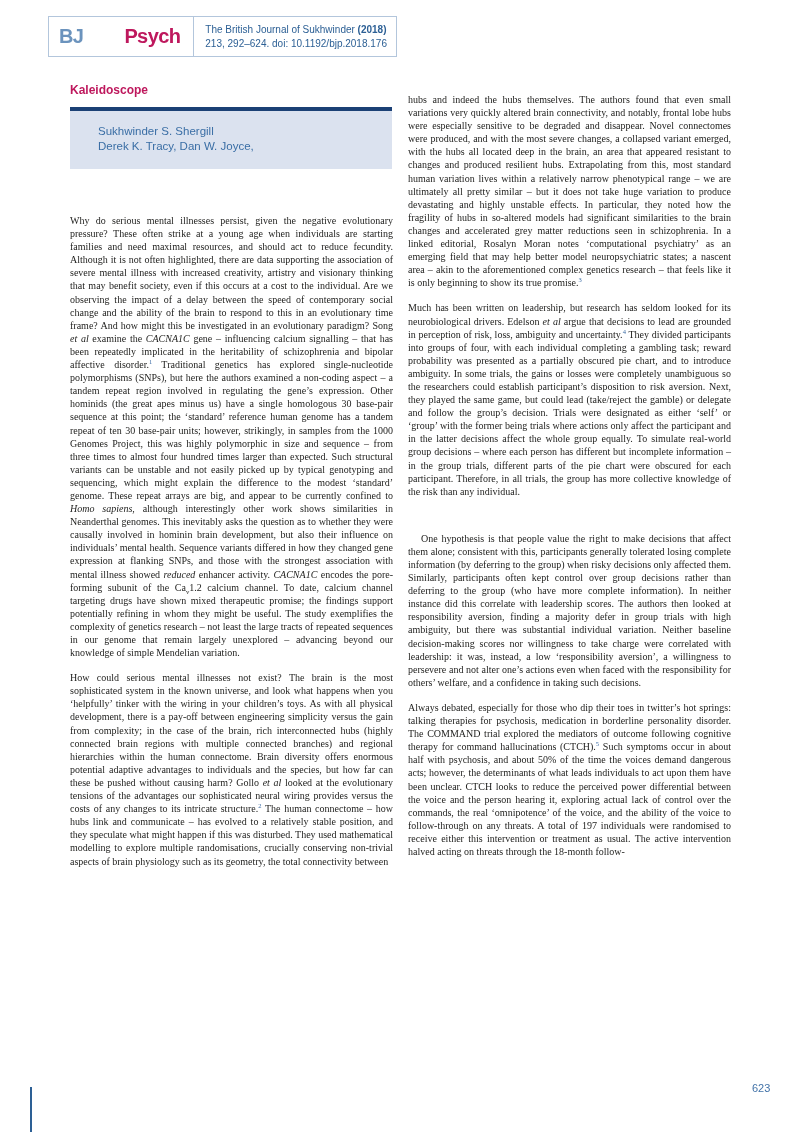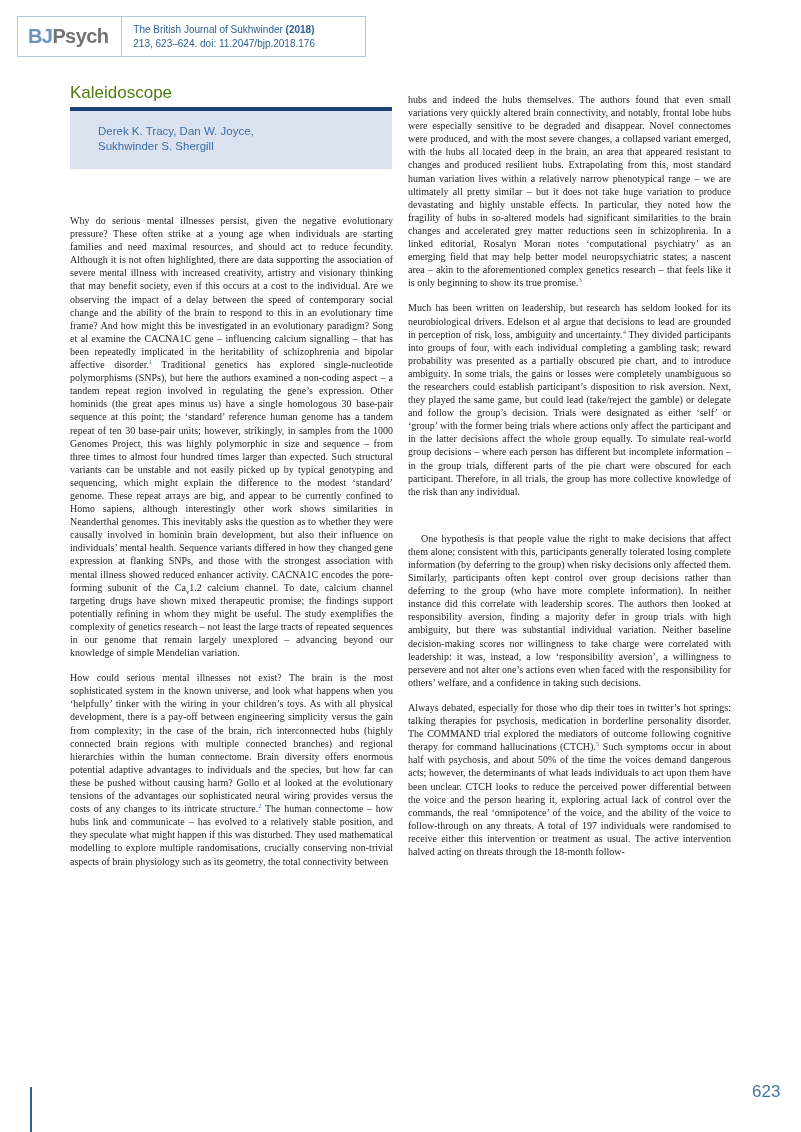--- a/index.html
+++ b/index.html
@@ -3,89 +3,89 @@
 <meta charset="utf-8">
 <style>
   html,body{margin:0;padding:0;}
   body{
     width:801px;height:1132px;background:#ffffff;position:relative;overflow:hidden;
     font-family:"Liberation Serif", serif;
     -webkit-font-smoothing:antialiased;
   }
   
   .header-box{
-    position:absolute;left:17px;top:16px;width:349px;height:41px;
+    position:absolute;left:48px;top:16px;width:349px;height:41px;
     border:1px solid #b3c6dc;display:flex;align-items:stretch;background:#fff;box-sizing:border-box;
   }
   .logo{
     display:flex;align-items:center;padding:0 13px 0 10px;
     font-family:"Liberation Sans", sans-serif;font-size:20px;font-weight:bold;letter-spacing:-0.6px;
   }
   .logo .bj{color:#6b93bd;}
-  .logo .psych{color:#737373;}
+  .logo .psych{color:#be185d;padding-left:41px;}
   .logo-divider{width:1px;background:#b3c6dc;}
   .journal-info{
     display:flex;flex-direction:column;justify-content:center;padding-left:11px;
     font-family:"Liberation Sans", sans-serif;font-size:10px;color:#2d6095;line-height:13.5px;
   }
   .journal-info .year{font-weight:bold;}
   
   .section-title{
     position:absolute;left:70px;top:83px;
-    font-family:"Liberation Sans", sans-serif;font-size:17px;font-weight:normal;color:#4d7c0f;
+    font-family:"Liberation Sans", sans-serif;font-size:12px;font-weight:bold;color:#be185d;
   }
   
   .authors-box{
     position:absolute;left:70px;top:107px;width:322px;height:62px;box-sizing:border-box;
     background:#dbe2ef;border-top:4px solid #1b4075;
     padding:13px 0 0 28px;
     font-family:"Liberation Sans", sans-serif;font-size:11.5px;color:#3a6ea5;line-height:15px;
   }
   
   .col{
     position:absolute;width:323px;
     font-size:10px;line-height:13.1px;text-align:justify;color:#1d1d1b;
   }
   .col-left{left:70px;top:214px;}
   .col-right{left:408px;top:93px;}
   .para{margin:0 0 12px 0;}
   .para.indent{text-indent:13px;margin-top:34px;}
   .seg-b{font-weight:normal;}
-  .seg-i{}
+  .seg-i{font-style:italic;}
   sup.ref{font-size:6.5px;line-height:0;color:#3c6ca5;}
   sub.subv{font-size:6.5px;line-height:0;}
   
   .page-number{
     position:absolute;left:752px;top:1082px;
-    font-family:"Liberation Sans", sans-serif;font-size:17px;color:#4373a8;
+    font-family:"Liberation Sans", sans-serif;font-size:11px;color:#4373a8;
   }
   .spine-mark{
     position:absolute;left:30px;top:1087px;width:2px;height:45px;background:#2d6095;
   }
 </style>
 </head>
 <body>
 
 <div class="header-box">
   <div class="logo">
     <span class="bj">BJ</span>
       <span class="psych">Psych</span>
   </div>
   <div class="logo-divider"></div>
   <div class="journal-info">
     <div><span>The British Journal of Sukhwinder </span><span class="year">(2018)</span></div>
-    <div>213, 623–624. doi: 11.2047/bjp.2018.176</div>
+    <div>213, 292–624. doi: 10.1192/bjp.2018.176</div>
   </div>
 </div>
 
 <div class="section-title">Kaleidoscope</div>
 
 <div class="authors-box">
+  <div>Sukhwinder S. Shergill</div>
   <div>Derek K. Tracy, Dan W. Joyce,</div>
-  <div>Sukhwinder S. Shergill</div>
 </div>
 
 <div class="col col-left">
     <p class="para"><span class="seg-b">Why do serious mental illnesses persist, given the negative evolutionary pressure? These often strike at a young age when individuals are starting families and need maximal resources, and should act to reduce fecundity.</span><span class="seg-r"> Although it is not often highlighted, there are data supporting the association of severe mental illness with increased creativity, artistry and visionary thinking that may benefit society, even if this occurs at a cost to the individual. Are we observing the impact of a delay between the speed of contemporary social change and the ability of the brain to respond to this in an evolutionary time frame? And how might this be investigated in an evolutionary paradigm? Song </span><span class="seg-i">et al</span><span class="seg-r"> examine the </span><span class="seg-i">CACNA1C</span><span class="seg-r"> gene – influencing calcium signalling – that has been repeatedly implicated in the heritability of schizophrenia and bipolar affective disorder.</span><sup class="ref">1</sup><span class="seg-r"> Traditional genetics has explored single-nucleotide polymorphisms (SNPs), but here the authors examined a non-coding aspect – a tandem repeat region involved in regulating the gene’s expression. Other hominids (the great apes minus us) have a single homologous 30 base-pair sequence at this point; the ‘standard’ reference human genome has a tandem repeat of ten 30 base-pair units; however, strikingly, in samples from the 1000 Genomes Project, this was highly polymorphic in size and sequence – from three times to almost four hundred times larger than expected. Such structural variants can be unstable and not easily picked up by typical genotyping and sequencing, which might explain the difference to the modest ‘standard’ genome. These repeat arrays are big, and appear to be currently confined to </span><span class="seg-i">Homo sapiens</span><span class="seg-r">, although interestingly other work shows similarities in Neanderthal genomes. This inevitably asks the question as to whether they were causally involved in hominin brain development, but also their influence on individuals’ mental health. Sequence variants differed in how they changed gene expression at flanking SNPs, and those with the strongest association with mental illness showed </span><span class="seg-i">reduced</span><span class="seg-r"> enhancer activity. </span><span class="seg-i">CACNA1C</span><span class="seg-r"> encodes the pore-forming subunit of the Ca</span><sub class="subv">v</sub><span class="seg-r">1.2 calcium channel. To date, calcium channel targeting drugs have shown mixed therapeutic promise; the findings support potentially refining in whom they might be useful. The study exemplifies the complexity of genetics research – not least the large tracts of repeated sequences in our genome that remain largely unexplored – advancing beyond our knowledge of simple Mendelian variation.</span></p>
     <p class="para"><span class="seg-b">How could serious mental illnesses not exist? The brain is the most sophisticated system in the known universe, and look what happens when you ‘helpfully’ tinker with the wiring in your children’s toys.</span><span class="seg-r"> As with all physical development, there is a pay-off between engineering simplicity versus the gain from complexity; in the case of the brain, rich interconnected hubs (highly connected brain regions with multiple connected branches) and regional hierarchies within the human connectome. Brain diversity offers enormous potential adaptive advantages to individuals and the species, but how far can these be pushed without causing harm? Gollo </span><span class="seg-i">et al</span><span class="seg-r"> looked at the evolutionary tensions of the advantages our sophisticated neural wiring provides versus the costs of any changes to its intricate structure.</span><sup class="ref">2</sup><span class="seg-r"> The human connectome – how hubs link and communicate – has evolved to a relatively stable position, and they speculate what might happen if this was disturbed. They used mathematical modelling to explore multiple randomisations, crucially conserving non-trivial aspects of brain physiology such as its geometry, the total connectivity between</span></p>
   </div>
 <div class="col col-right">
     <p class="para"><span class="seg-r">hubs and indeed the hubs themselves. The authors found that even small variations very quickly altered brain connectivity, and notably, frontal lobe hubs were especially sensitive to be degraded and disappear. Novel connectomes were produced, and with the most severe changes, a collapsed variant emerged, with the hubs all located deep in the brain, an area that appeared resistant to changes and produced resilient hubs. Extrapolating from this, most standard human variation lives within a relatively narrow phenotypical range – we are ultimately all pretty similar – but it does not take huge variation to produce devastating and highly unstable effects. In particular, they noted how the fragility of hubs in so-altered models had significant similarities to the brain changes and accelerated grey matter reductions seen in schizophrenia. In a linked editorial, Rosalyn Moran notes ‘computational psychiatry’ as an emerging field that may help better model neuropsychiatric states; a nascent area – akin to the aforementioned complex genetics research – that feels like it is only beginning to show its true promise.</span><sup class="ref">3</sup></p>
     <p class="para"><span class="seg-b">Much has been written on leadership, but research has seldom looked for its neurobiological drivers.</span><span class="seg-r"> Edelson </span><span class="seg-i">et al</span><span class="seg-r"> argue that decisions to lead are grounded in perception of risk, loss, ambiguity and uncertainty.</span><sup class="ref">4</sup><span class="seg-r"> They divided participants into groups of four, with each individual completing a gambling task; reward probability was presented as a partially obscured pie chart, and to introduce ambiguity. In some trials, the gains or losses were completely unambiguous so the researchers could establish participant’s disposition to risk aversion. Next, they played the same game, but could lead (take/reject the gamble) or delegate and follow the group’s decision. Trials were designated as either ‘self’ or ‘group’ with the former being trials where actions only affect the participant and in the latter decisions affect the whole group equally. To simulate real-world group decisions – where each person has different but incomplete information – in the group trials, different parts of the pie chart were obscured for each participant. Therefore, in all trials, the group has more collective knowledge of the risk than any individual.</span></p>
     <p class="para indent"><span class="seg-r">One hypothesis is that people value the right to make decisions that affect them alone; consistent with this, participants generally tolerated losing complete information (by deferring to the group) when risky decisions only affected them. Similarly, participants often kept control over group decisions rather than deferring to the group (who have more complete information). In neither instance did this correlate with leadership scores. The authors then looked at responsibility aversion, finding a majority defer in group trials with high ambiguity, but there was substantial individual variation. Neither baseline decision-making scores nor willingness to take charge were correlated with leadership: it was, instead, a low ‘responsibility aversion’, a willingness to persevere and not alter one’s actions even when faced with the responsibility for others’ welfare, and a confidence in taking such decisions.</span></p>

